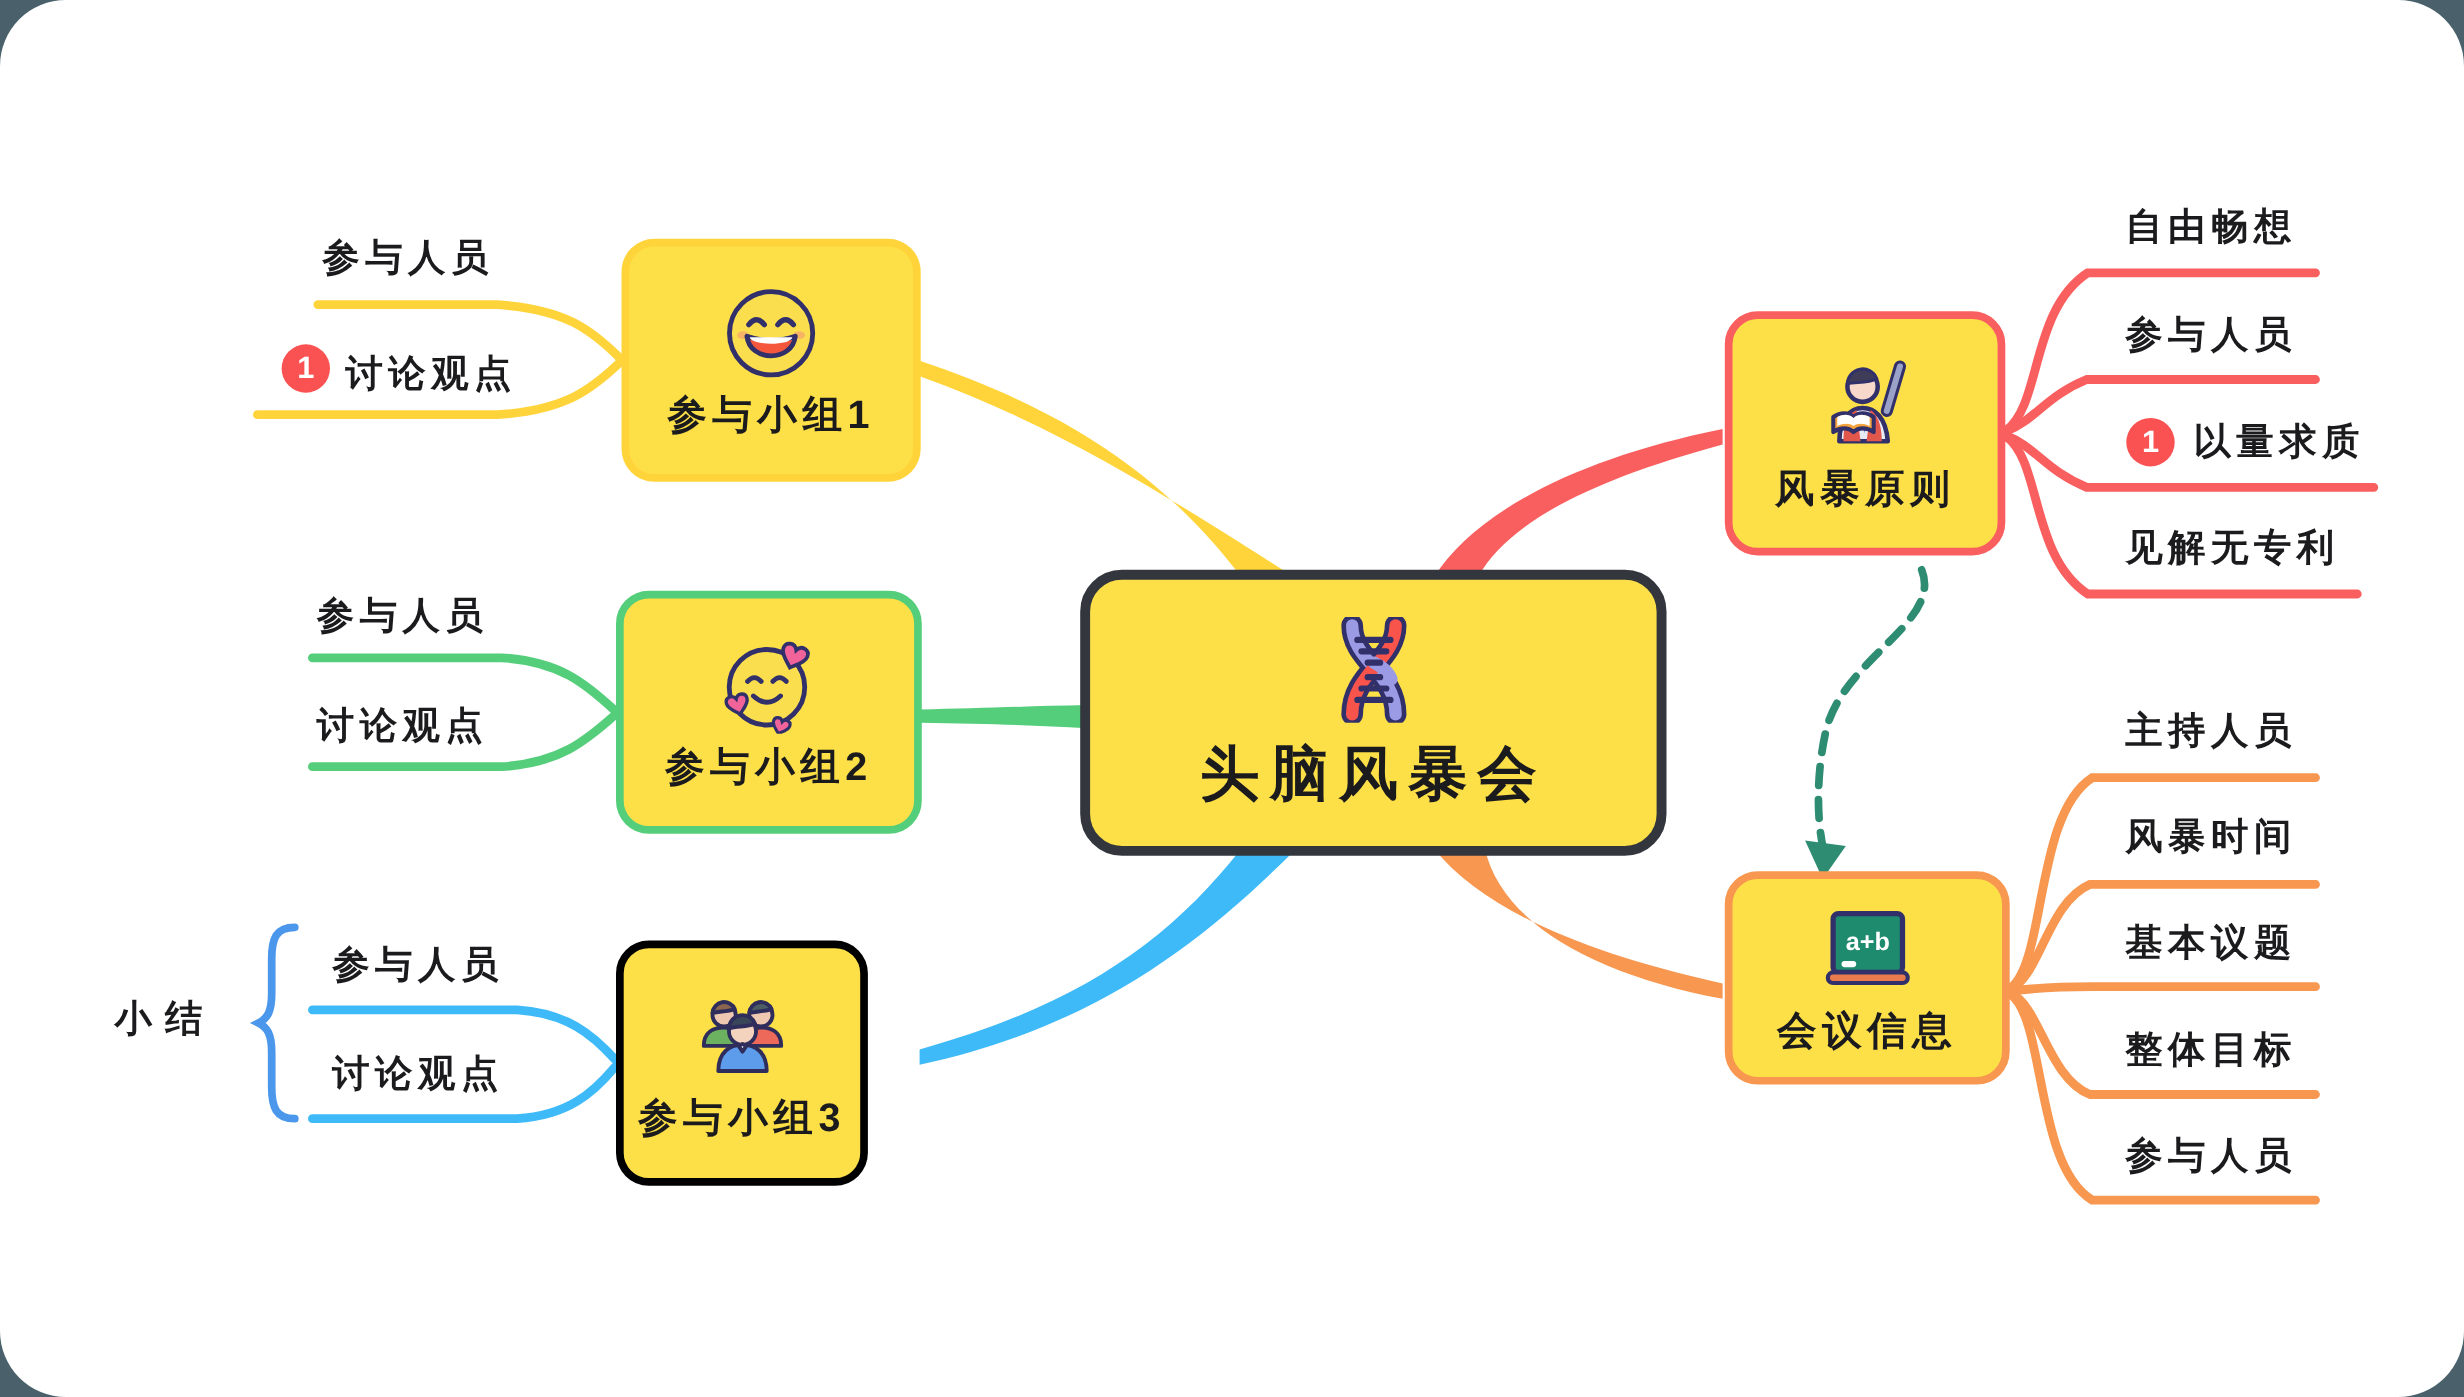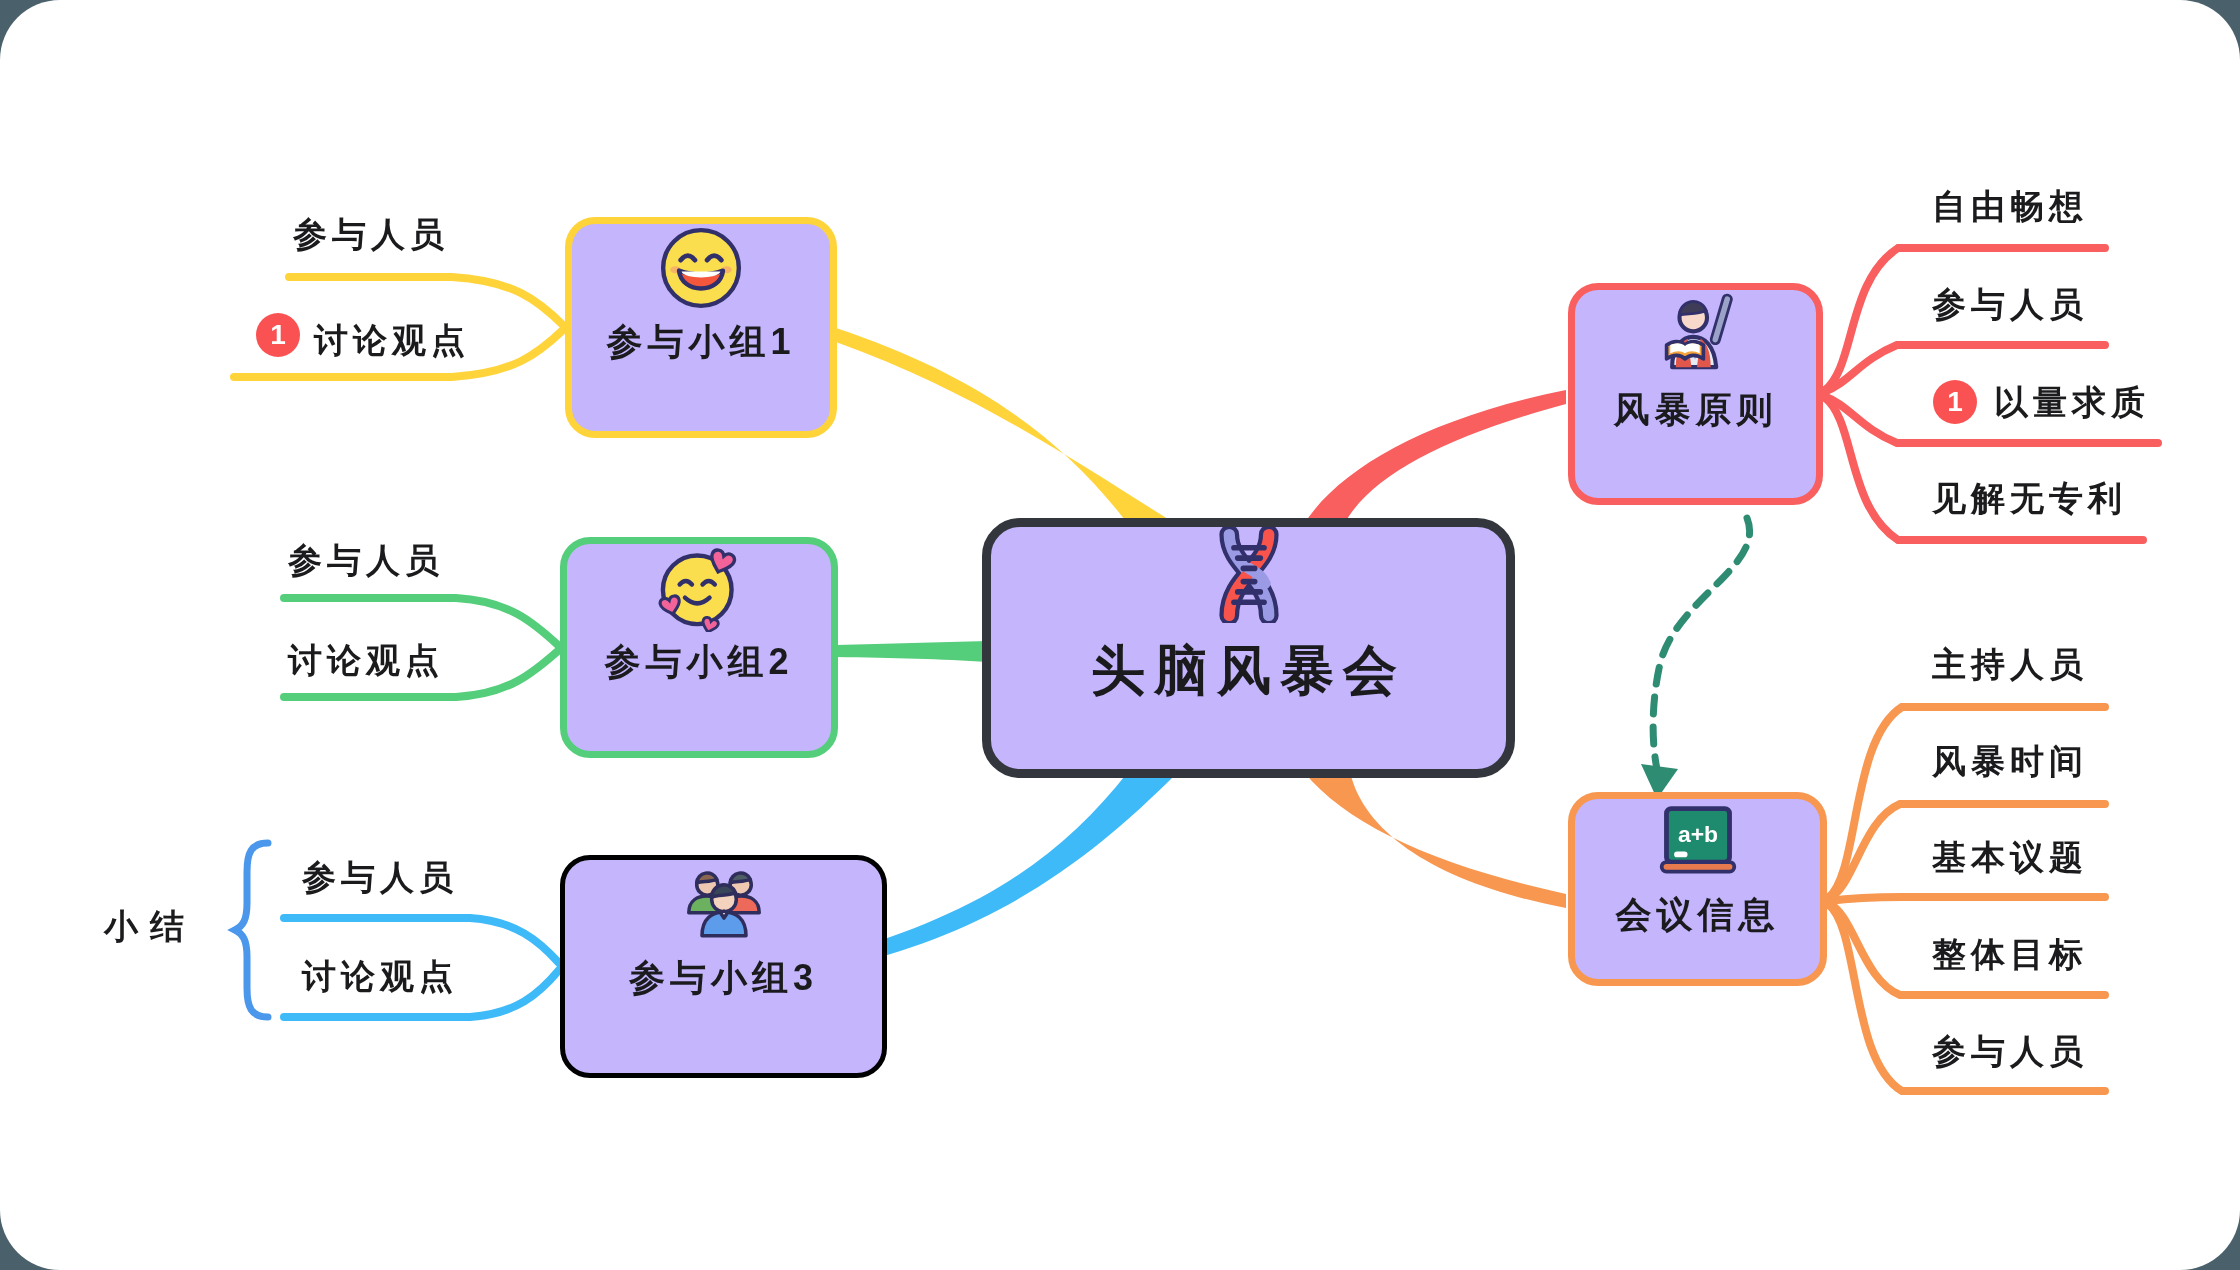--- a/index.html
+++ b/index.html
@@ -1,21 +1,21 @@
 <!DOCTYPE html>
 <html><head>
 <meta charset="utf-8">
 <style>
   html,body{margin:0;padding:0;background:#4a616c;}
   .stage{position:relative;width:2240px;height:1270px;overflow:hidden;
          font-family:"Liberation Sans",sans-serif;color:#1b1b1e;}
   .canvas{position:absolute;inset:0;background:#ffffff;border-radius:60px;}
   .wires{position:absolute;left:0;top:0;width:2240px;height:1270px;}
-  .node{position:absolute;background:#c4b5fd;box-sizing:border-box;border-radius:30px;
-        display:flex;flex-direction:column;align-items:center;gap:10px;}
+  .node{position:absolute;background:#fde047;box-sizing:border-box;border-radius:30px;
+        display:flex;flex-direction:column;align-items:center;justify-content:center;gap:10px;}
   .node-title{font-size:36px;font-weight:700;letter-spacing:5px;white-space:nowrap;line-height:1.1;}
   .central{border:9px solid #33373d;border-radius:38px;gap:18px;}
   .central .node-title{font-size:54px;letter-spacing:9px;}
   .leaf{position:absolute;font-size:34px;font-weight:700;letter-spacing:5px;white-space:nowrap;line-height:1.2;}
   .summary-label{letter-spacing:12px;}
   .badge{position:absolute;width:44px;height:44px;border-radius:50%;background:#fa5252;color:#fff;
          font-size:28px;font-weight:700;display:flex;align-items:center;justify-content:center;}
   .icon{display:block;}
 </style>
 </head>
@@ -134,21 +134,21 @@
       <path d="M28,46 Q35,38 42,46" fill="none" stroke="#32306b" stroke-width="5" stroke-linecap="round"></path>
       <path d="M54,46 Q61,38 68,46" fill="none" stroke="#32306b" stroke-width="5" stroke-linecap="round"></path>
       <path d="M34,61 Q48,74 62,61" fill="none" stroke="#32306b" stroke-width="5" stroke-linecap="round"></path>
       <use href="#ht" transform="translate(77,17) rotate(20) scale(1.2)" fill="#f2639a" stroke="#32306b" stroke-width="3.2"></use>
       <use href="#ht" transform="translate(17,67) rotate(-15)" fill="#f2639a" stroke="#32306b" stroke-width="3.5"></use>
       <use href="#ht" transform="translate(63,90) rotate(18) scale(0.8)" fill="#f2639a" stroke="#32306b" stroke-width="4"></use>
     </svg>
     <div class="node-title">参与小组2</div>
   </div>
 
-  <div class="node" style="left:560px;top:855px;width:327px;height:223px;border:5px solid #000000;">
+  <div class="node" style="left:560px;top:855px;width:229px;height:223px;border:7px solid #000000;">
     <svg class="icon" width="88" height="88" viewBox="0 0 100 100">
       <g stroke="#2f2d5b" stroke-width="4" stroke-linejoin="round">
         <path d="M10,60 C10,46 20,41 31,41 C39,41 45,44 48,49 L42,60 Z" fill="#6cb15f"></path>
         <circle cx="31" cy="28" r="12" fill="#efc8b2"></circle>
         <path d="M19,26 a12,12 0 0 1 23,-4 c-8,3 -16,2 -23,4 Z" fill="#8a6650"></path>
         <path d="M90,60 C90,46 80,41 69,41 C61,41 55,44 52,49 L58,60 Z" fill="#ed6a5a"></path>
         <circle cx="69" cy="28" r="12" fill="#efc8b2"></circle>
         <path d="M57,26 a12,12 0 0 1 23,-4 c-8,3 -16,2 -23,4 Z" fill="#4e5d63"></path>
         <path d="M25,86 C25,66 37,59 50,59 C63,59 75,66 75,86 Z" fill="#5c9cea"></path>
         <circle cx="50" cy="45" r="14" fill="#f3d2be"></circle>

